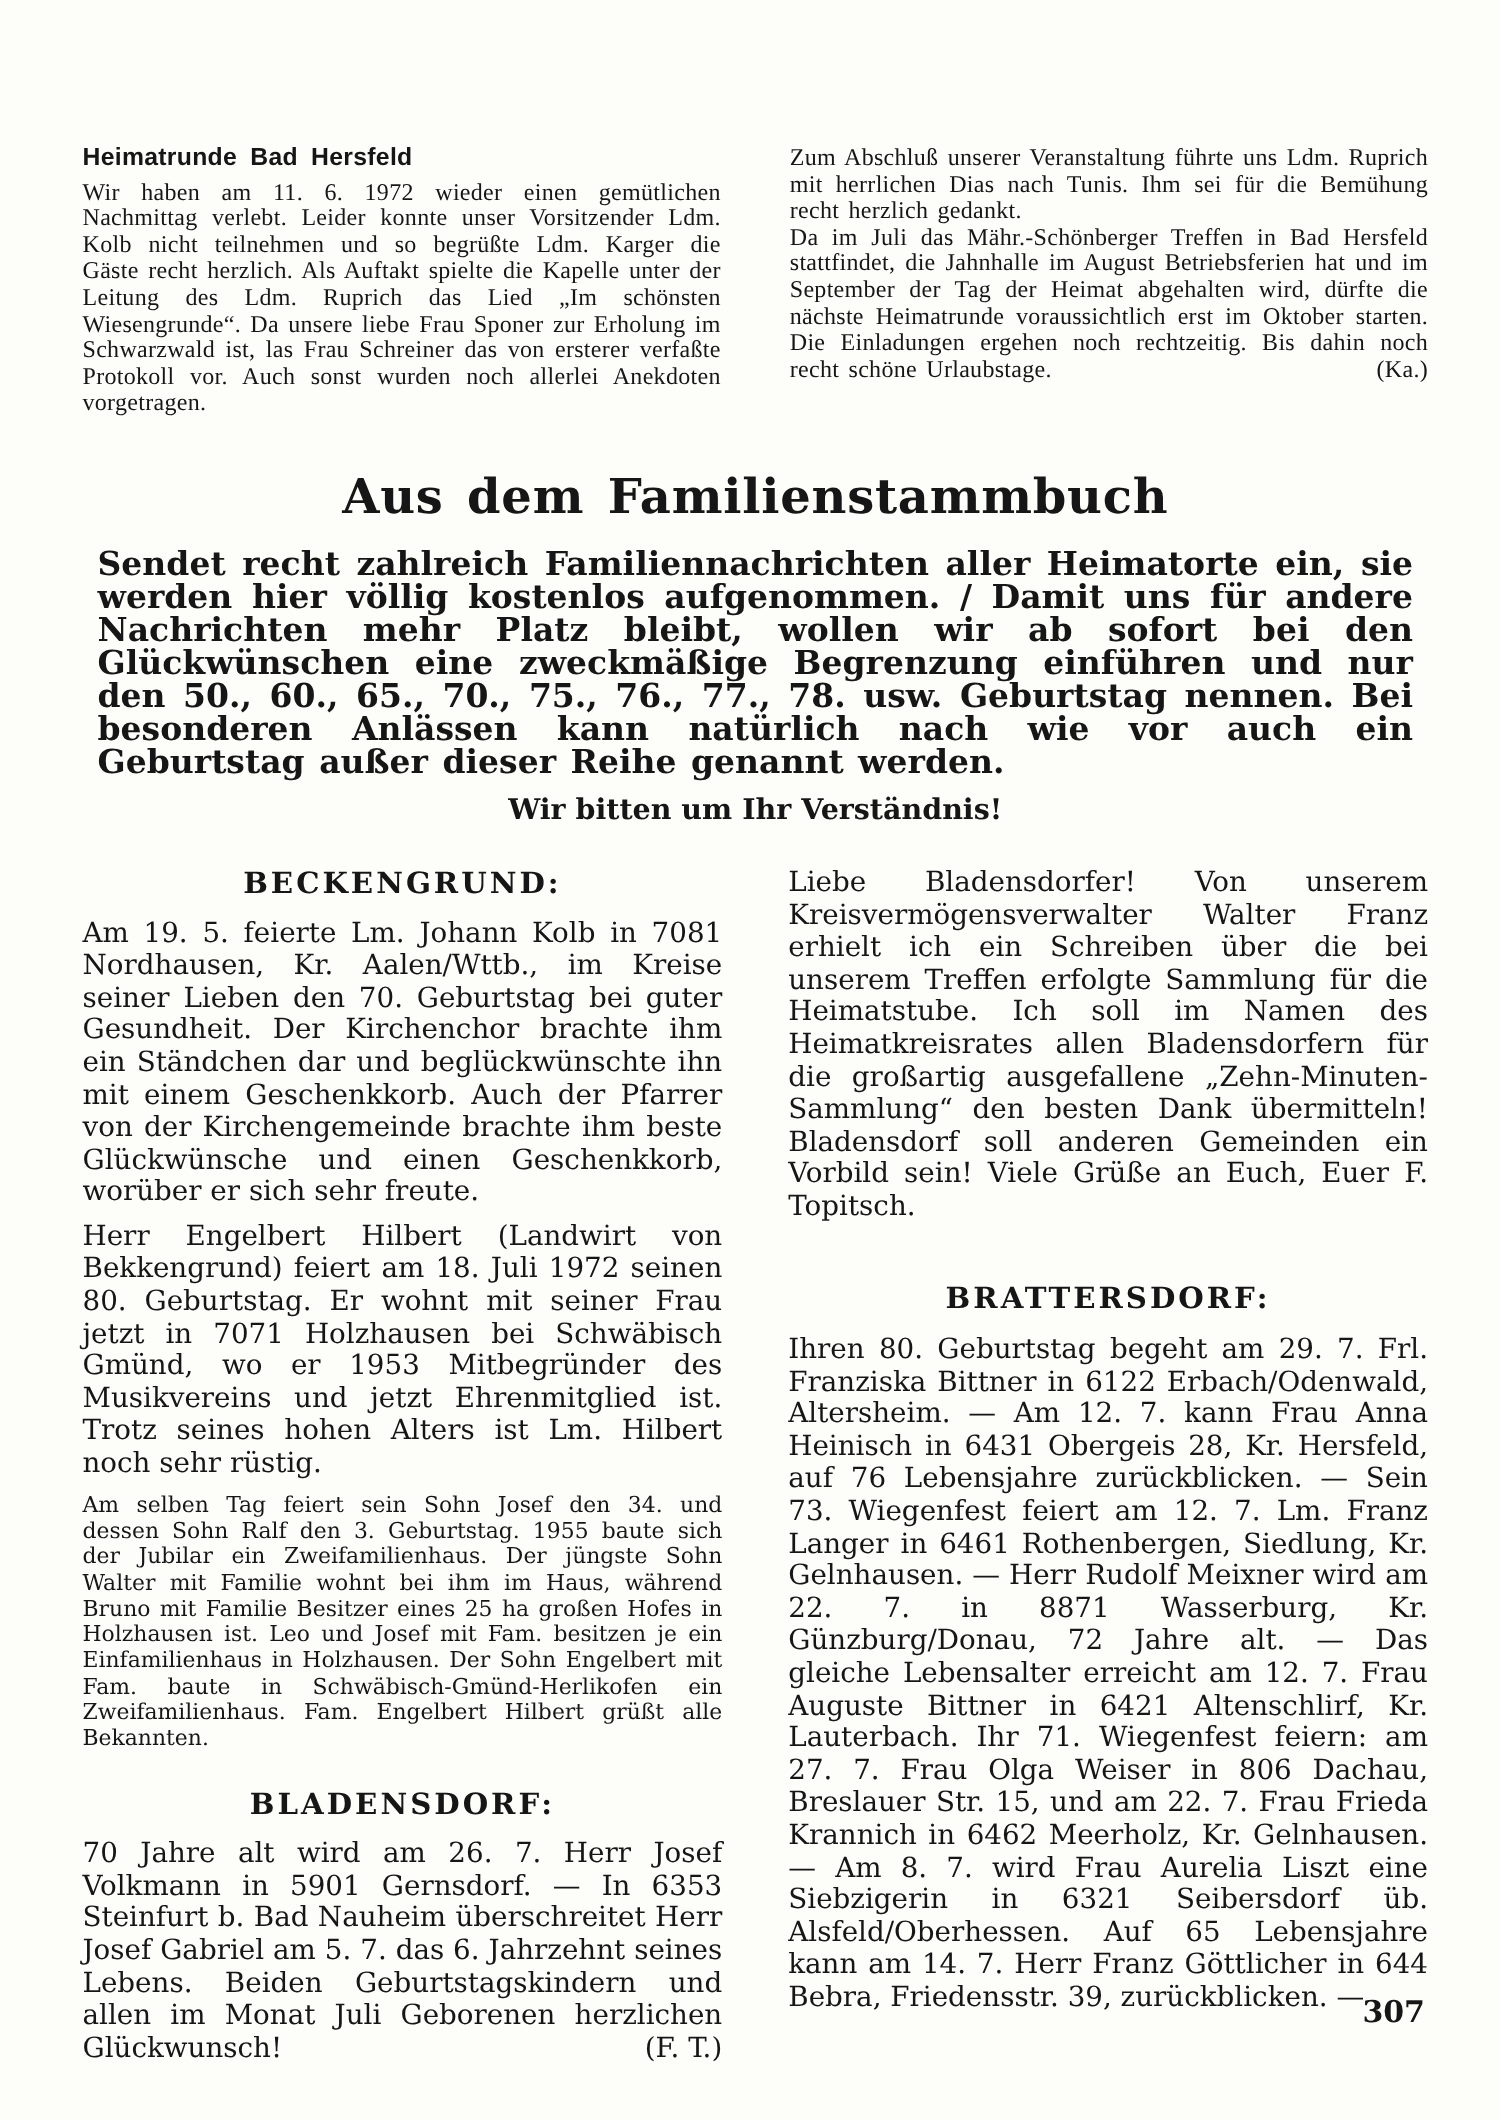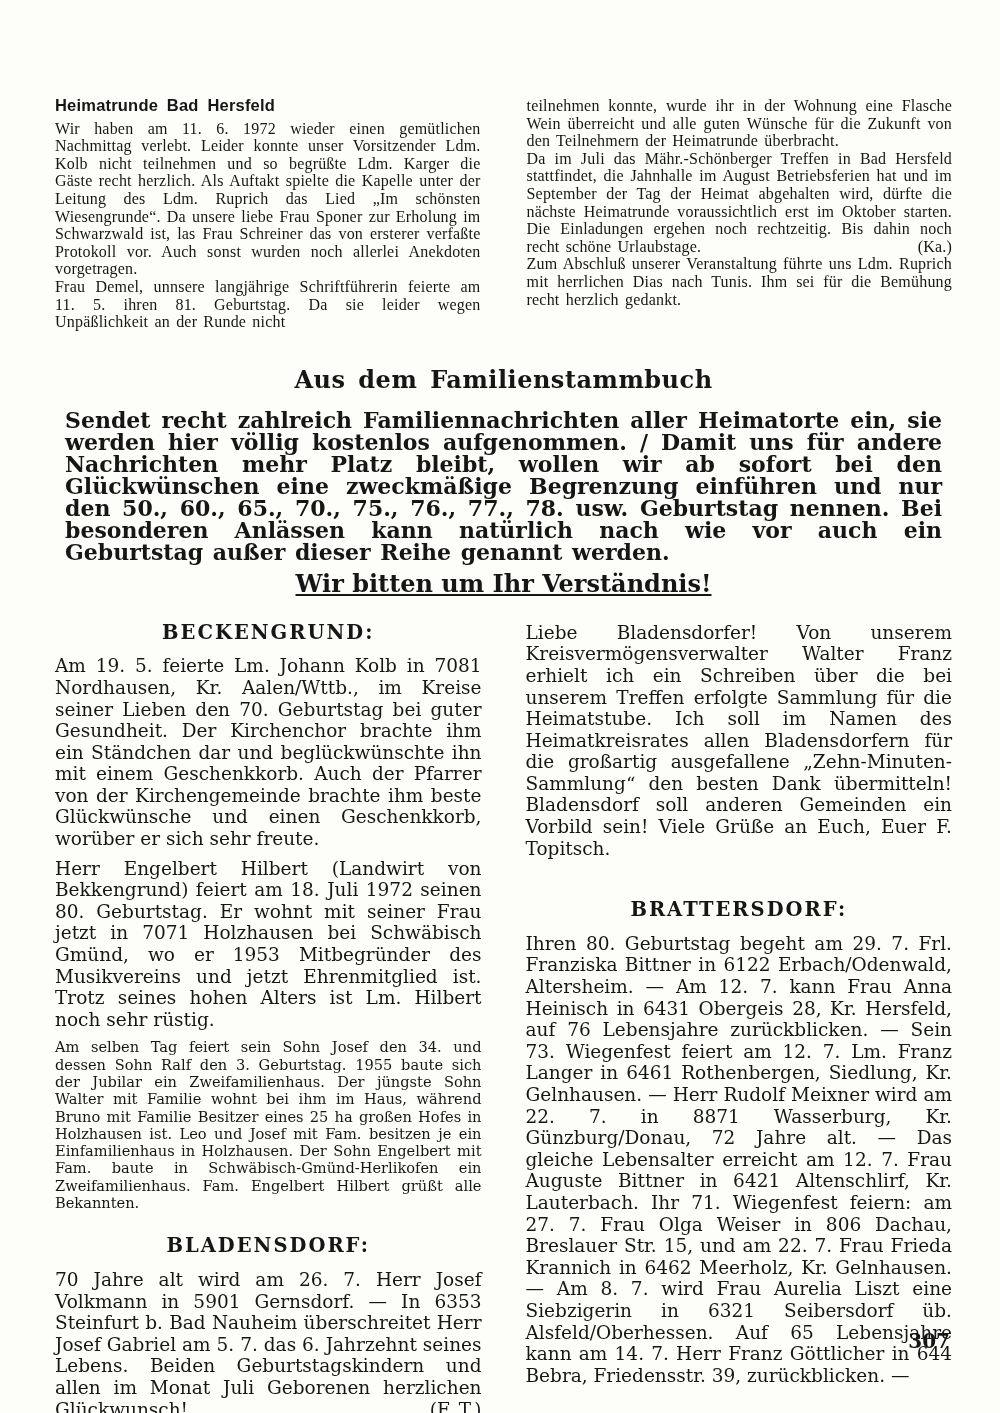--- a/index.html
+++ b/index.html
@@ -43,40 +43,39 @@
     text-align: left;
     letter-spacing: 0.2px;
     word-spacing: 4px;
   }
   .byline { float: right; }
 
   
   .main-title {
     text-align: center;
     font-weight: bold;
-    font-size: 24px;
+    font-size: 32px;
     letter-spacing: 0.5px;
     word-spacing: 4px;
     margin: 34px 0 15px 0;
   }
   .intro {
     font-weight: bold;
     font-size: 22px;
     line-height: 22px;
     text-align: justify;
     margin: 10px;
     word-spacing: 2px;
   }
   .intro-last {
     font-weight: bold;
-    font-size: 24px;
+    font-size: 19px;
     line-height: 22px;
     text-align: center;
     margin: 0;
-    text-decoration: underline;
   }
 
   
   .main-row {
     display: flex;
     gap: 44px;
     align-items: flex-start;
     margin-top: 27px;
   }
   .main-col {
@@ -112,26 +111,24 @@
 </style>
 </head>
 <body>
 
 <div class="page">
 
   <div class="top-row">
     <div class="top-col">
       <h3 class="top-heading">Heimatrunde Bad Hersfeld</h3>
       <p>Wir haben am 11. 6. 1972 wieder einen gemütlichen Nachmittag verlebt. Leider konnte unser Vorsitzender Ldm. Kolb nicht teilnehmen und so begrüßte Ldm. Karger die Gäste recht herzlich. Als Auftakt spielte die Kapelle unter der Leitung des Ldm. Ruprich das Lied „Im schönsten Wiesengrunde“. Da unsere liebe Frau Sponer zur Erholung im Schwarzwald ist, las Frau Schreiner das von ersterer verfaßte Protokoll vor. Auch sonst wurden noch allerlei Anekdoten vorgetragen.</p>
-      <p>Frau Demel, unnsere langjährige Schriftführerin feierte am 11. 5. ihren 81. Geburtstag. Da sie leider wegen Unpäßlichkeit an der Runde nicht</p>
     </div>
     <div class="top-col">
-      <p>teilnehmen konnte, wurde ihr in der Wohnung eine Flasche Wein überreicht und alle guten Wünsche für die Zukunft von den Teilnehmern der Heimatrunde überbracht.</p>
+      <p>Zum Abschluß unserer Veranstaltung führte uns Ldm. Ruprich mit herrlichen Dias nach Tunis. Ihm sei für die Bemühung recht herzlich gedankt.</p>
       <p><span>Da im Juli das Mähr.-Schönberger Treffen in Bad Hersfeld stattfindet, die Jahnhalle im August Betriebsferien hat und im September der Tag der Heimat abgehalten wird, dürfte die nächste Heimatrunde voraussichtlich erst im Oktober starten. Die Einladungen ergehen noch rechtzeitig. Bis dahin noch recht schöne Urlaubstage.</span><span class="byline">(Ka.)</span></p>
-      <p>Zum Abschluß unserer Veranstaltung führte uns Ldm. Ruprich mit herrlichen Dias nach Tunis. Ihm sei für die Bemühung recht herzlich gedankt.</p>
     </div>
   </div>
 
   <div class="main-title">Aus dem Familienstammbuch</div>
 
   <p class="intro">Sendet recht zahlreich Familiennachrichten aller Heimatorte ein, sie werden hier völlig kostenlos aufgenommen. / Damit uns für andere Nachrichten mehr Platz bleibt, wollen wir ab sofort bei den Glückwünschen eine zweckmäßige Begrenzung einführen und nur den 50., 60., 65., 70., 75., 76., 77., 78. usw. Geburtstag nennen. Bei besonderen Anlässen kann natürlich nach wie vor auch ein Geburtstag außer dieser Reihe genannt werden.</p>
   <p class="intro-last">Wir bitten um Ihr Verständnis!</p>
 
   <div class="main-row">
 

